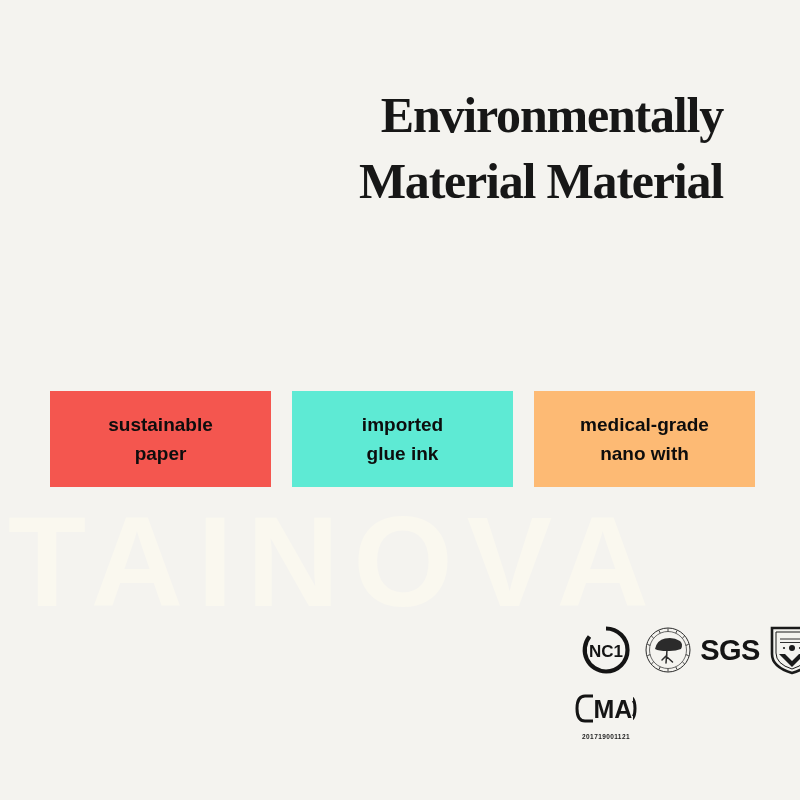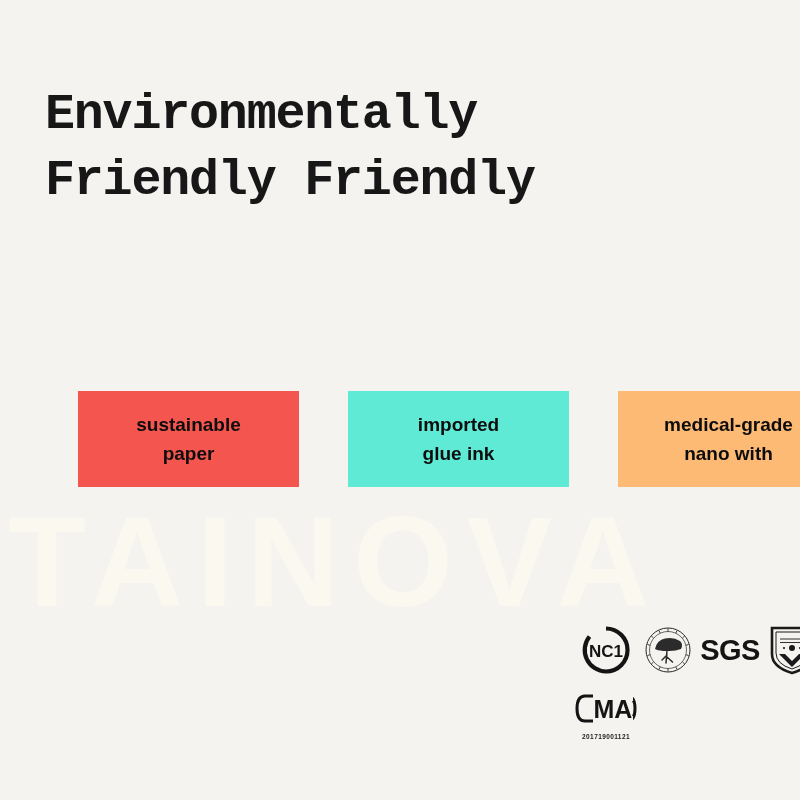--- a/index.html
+++ b/index.html
@@ -36,30 +36,31 @@
     white-space: nowrap;
     user-select: none;
     pointer-events: none;
     z-index: 0;
     margin-top: 20px;
   }
 
   
   .headline {
     position: absolute;
-    left: 45px;
+    left: 63px;
     top: 48px;
     width: 660px;
-    font-family: Liberation Mono, monospace;
+    font-family: Liberation Serif, serif;
     font-weight: 700;
     font-size: 50px;
     line-height: 66px;
     letter-spacing: -1.2px;
     color: #171717;
     z-index: 2;
+    text-align: right;
   }
   .headline-line { display: block; }
 
   
   .subtitle {
     position: absolute;
     left: 53px;
     top: 234px;
     width: 600px;
     font-family: "Liberation Sans", sans-serif;
@@ -87,21 +88,20 @@
     flex-direction: column;
     align-items: center;
     justify-content: center;
     font-family: "Liberation Sans", sans-serif;
     font-weight: 700;
     font-size: 19px;
     line-height: 29px;
     color: #0d0d0d;
     text-align: center;
     box-sizing: border-box;
-    margin-left: 28px;
   }
   .tag-line { display: block; }
 
   
   .cert-grid {
     position: absolute;
     left: 575px;
     top: 620px;
     width: 205px;
     display: grid;
@@ -135,21 +135,21 @@
 </style>
 </head>
 <body>
 
 <div class="canvas">
 
   <div class="watermark">TAINOVA</div>
 
   <h1 class="headline">
     <span class="headline-line">Environmentally</span>
-    <span class="headline-line">Friendly Friendly</span>
+    <span class="headline-line">Material Material</span>
   </h1>
 
 
   <div class="tag-row">
 
     <div class="tag" style="background:#f4564f">
       <span class="tag-line">sustainable</span>
       <span class="tag-line">paper</span>
     </div>
 

